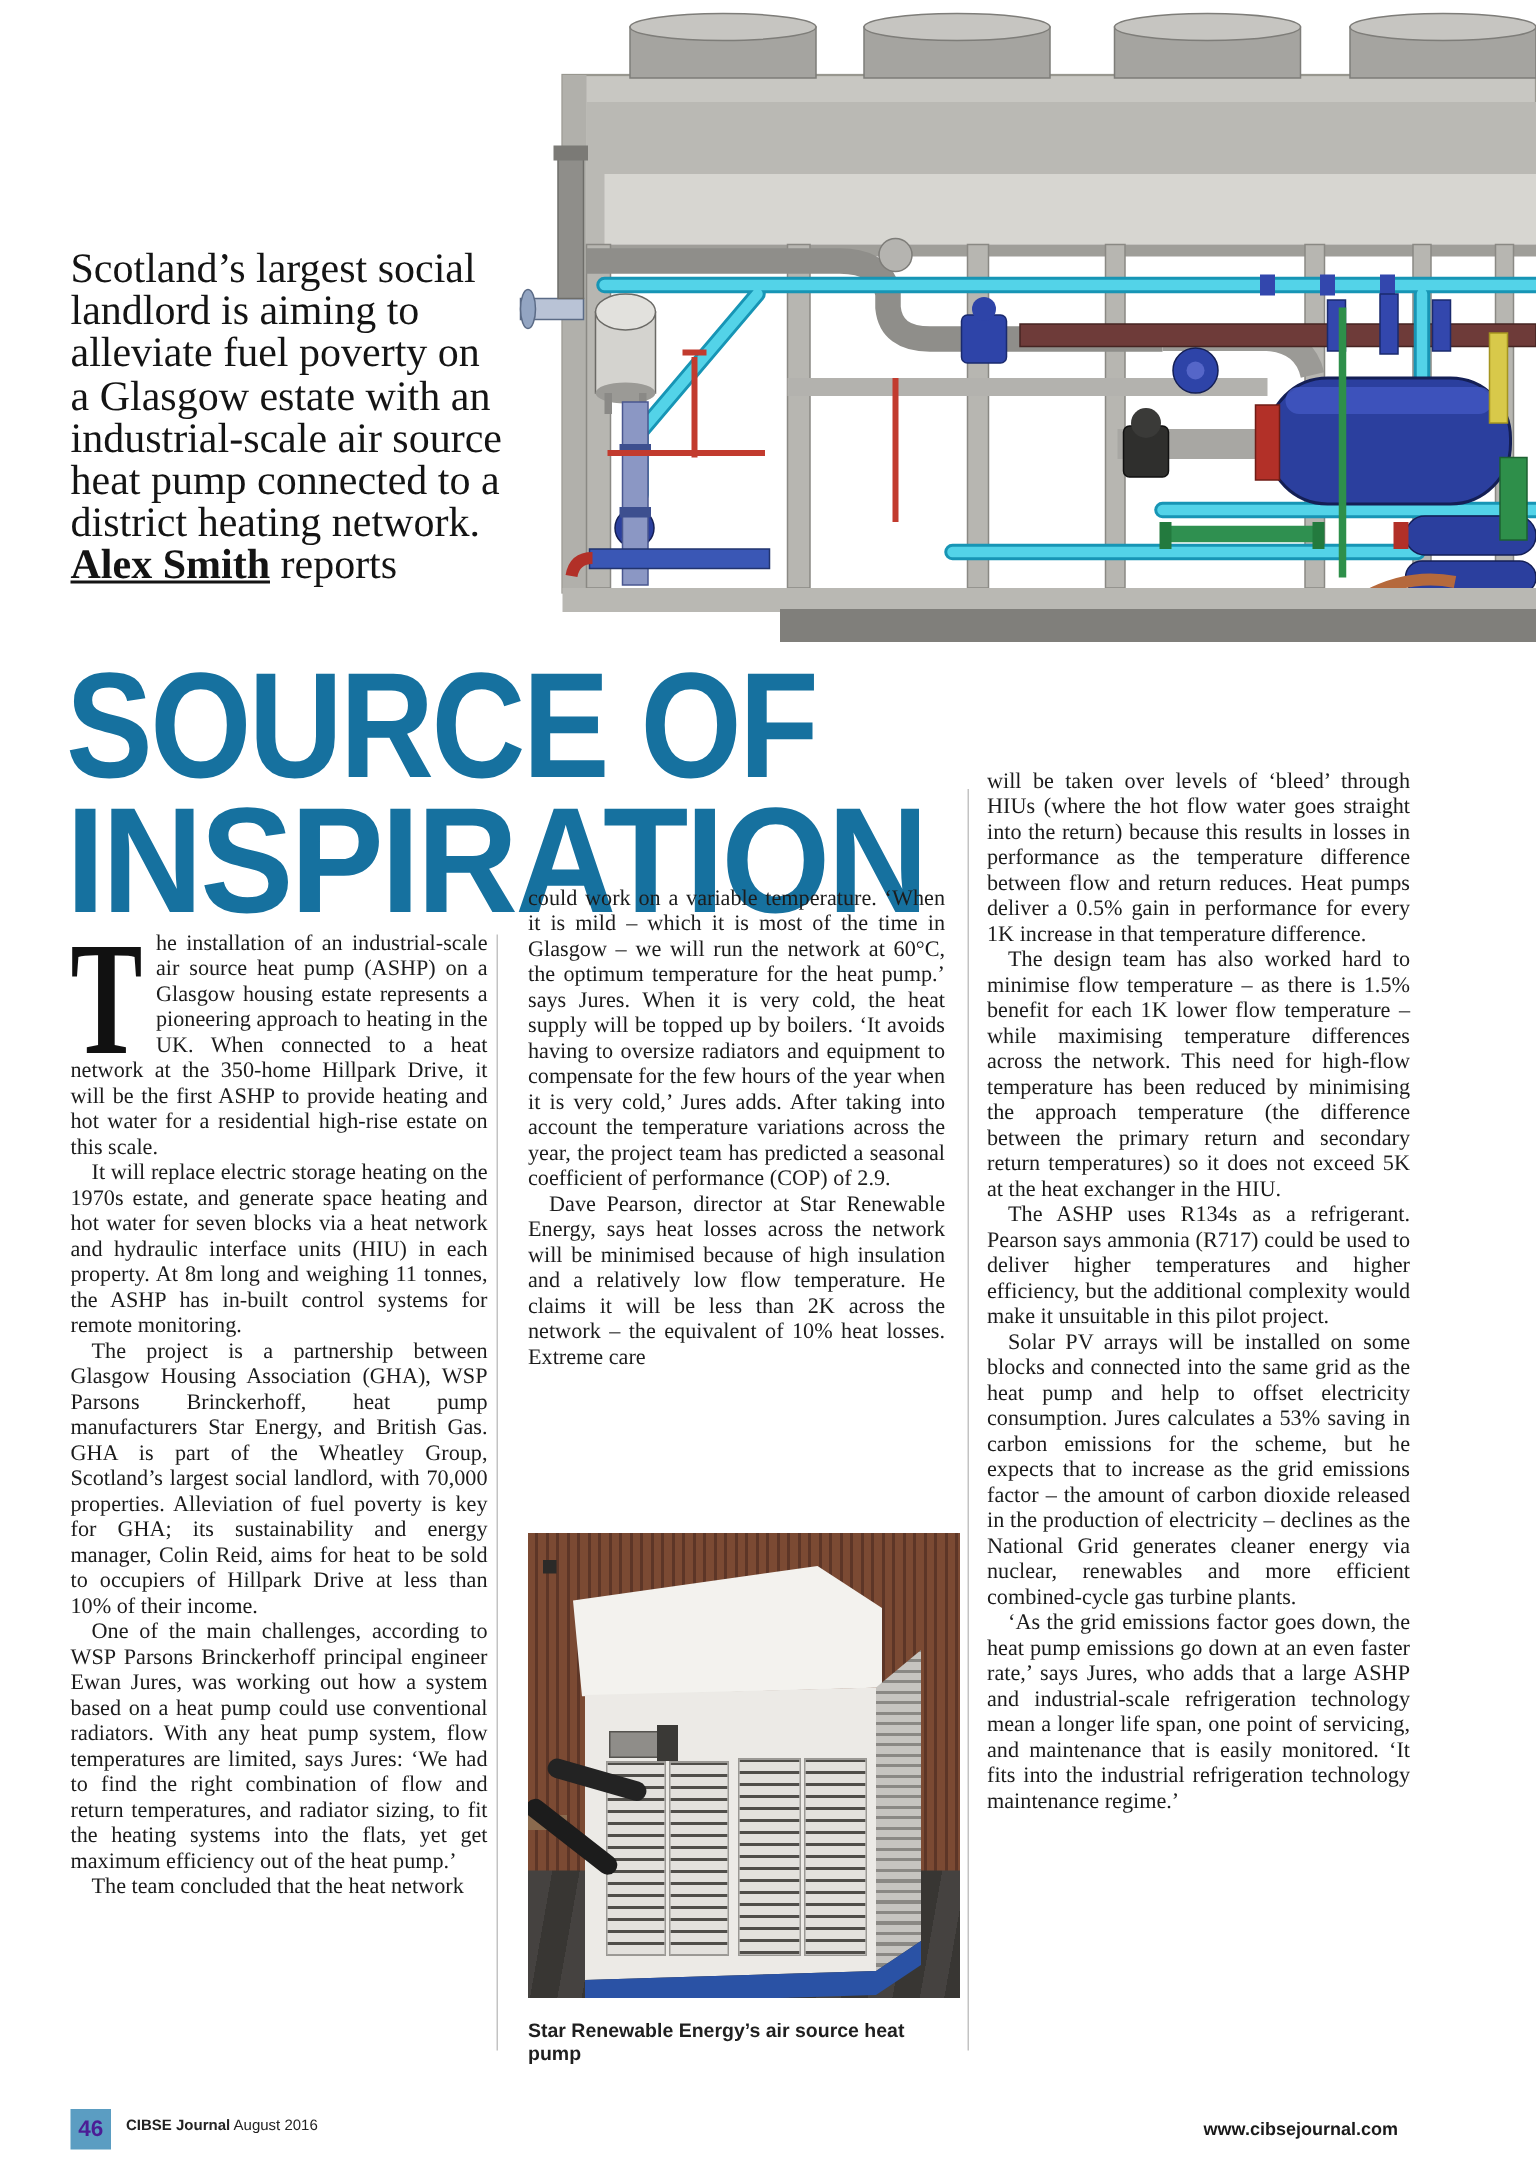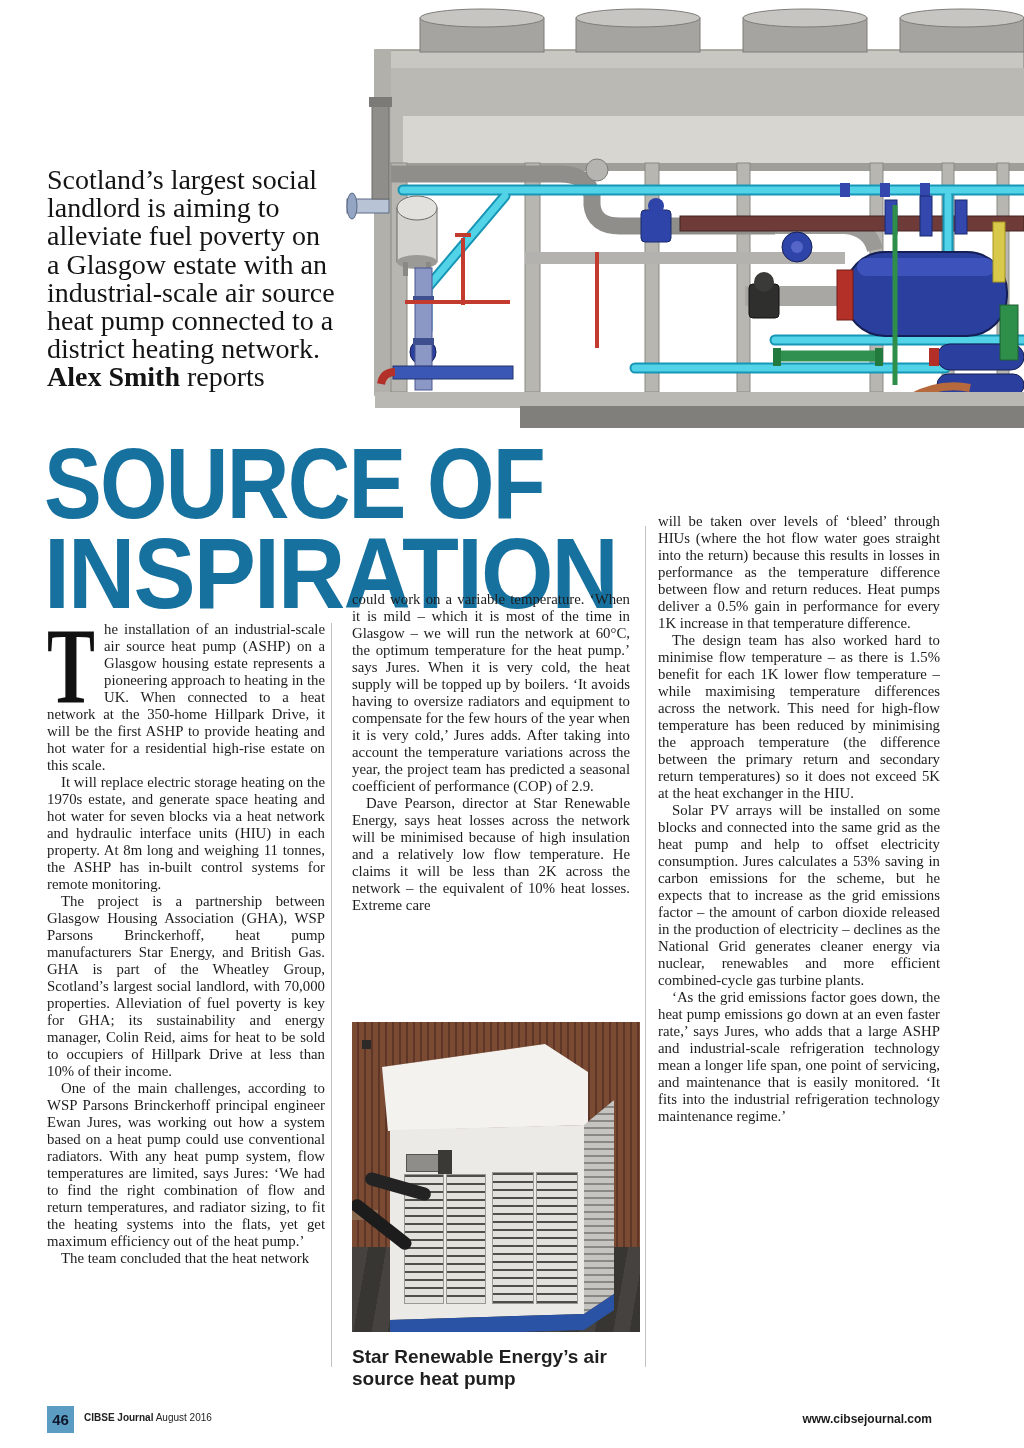--- a/index.html
+++ b/index.html
@@ -6,21 +6,21 @@
   .page { position:relative; width:1024px; height:1448px; background:#ffffff;
           overflow:hidden; font-family:"Liberation Serif", serif; }
 
   
   .plant-illo { position:absolute; left:345px; top:0; }
 
   
   .standfirst { position:absolute; left:47px; top:166px; width:305px;
                 font-size:28px; line-height:28.2px; color:#141414; }
   .standfirst .sf-text { white-space:pre-line; }
-  .standfirst strong { font-weight:bold; }
+  .standfirst strong { font-weight:bold;text-decoration:underline; }
 
   
   .headline-svg { position:absolute; left:44px; top:436px; }
 
   
   .col { position:absolute; width:278px; font-size:14.8px; line-height:17px;
          text-align:justify; color:#1c1c1c; }
   .col p { margin:0; }
   .col p.ind { text-indent:14px; }
   .col1 { left:47px;  top:621px; }
@@ -59,26 +59,26 @@
              clip-path:polygon(38px 298px,232px 292px,262px 272px,262px 288px,232px 308px,38px 314px); }
   .ph-hose1 { left:-8px; top:196px; width:74px; height:13px; background:#1c1c1c;
               border-radius:7px; transform:rotate(38deg); }
   .ph-hose2 { left:12px; top:158px; width:68px; height:13px; background:#232323;
               border-radius:7px; transform:rotate(16deg); }
   .ph-fit   { left:54px; top:132px; width:36px; height:16px; background:#8f8d89;
               border:1px solid #55534f; }
   .ph-fitcap{ left:86px; top:128px; width:14px; height:24px; background:#3a3936; }
 
   .caption { position:absolute; left:352px; top:1346px; width:288px;
-             font-family:"Liberation Sans", sans-serif; font-size:19px;
+             font-family:"Liberation Sans", sans-serif; font-size:13px;
              font-weight:bold; color:#1f1f1f; }
 
   
   .pagenum { position:absolute; left:47px; top:1406px; width:27px; height:27px;
-             background:#5b9dc2; color:#0f172a; font-family:"Liberation Sans", sans-serif;
+             background:#5b9dc2; color:#4c1d95; font-family:"Liberation Sans", sans-serif;
              font-weight:bold; font-size:15px; display:flex; align-items:center;
              justify-content:center; }
   .journal { position:absolute; left:84px; top:1412px;
              font-family:"Liberation Sans", sans-serif; font-size:10px; color:#222222; }
   .journal strong { font-weight:bold; }
   .website { position:absolute; right:92px; top:1412px;
              font-family:"Liberation Sans", sans-serif; font-weight:bold;
              font-size:12px; color:#1a1a1a; }
 </style>
 </head>
@@ -236,20 +236,21 @@
   </div>
 
   <div class="col col2">
     <p>could work on a variable temperature. ‘When it is mild – which it is most of the time in Glasgow – we will run the network at 60°C, the optimum temperature for the heat pump.’ says Jures. When it is very cold, the heat supply will be topped up by boilers. ‘It avoids having to oversize radiators and equipment to compensate for the few hours of the year when it is very cold,’ Jures adds. After taking into account the temperature variations across the year, the project team has predicted a seasonal coefficient of performance (COP) of 2.9.</p>
     <p class="ind">Dave Pearson, director at Star Renewable Energy, says heat losses across the network will be minimised because of high insulation and a relatively low flow temperature. He claims it will be less than 2K across the network – the equivalent of 10% heat losses. Extreme care</p>
   </div>
 
   <div class="col col3">
     <p>will be taken over levels of ‘bleed’ through HIUs (where the hot flow water goes straight into the return) because this results in losses in performance as the temperature difference between flow and return reduces. Heat pumps deliver a 0.5% gain in performance for every 1K increase in that temperature difference.</p>
     <p class="ind">The design team has also worked hard to minimise flow temperature – as there is 1.5% benefit for each 1K lower flow temperature – while maximising temperature differences across the network. This need for high-flow temperature has been reduced by minimising the approach temperature (the difference between the primary return and secondary return temperatures) so it does not exceed 5K at the heat exchanger in the HIU.</p>
+    <p class="ind">The ASHP uses R134s as a refrigerant. Pearson says ammonia (R717) could be used to deliver higher temperatures and higher efficiency, but the additional complexity would make it unsuitable in this pilot project.</p>
     <p class="ind">Solar PV arrays will be installed on some blocks and connected into the same grid as the heat pump and help to offset electricity consumption. Jures calculates a 53% saving in carbon emissions for the scheme, but he expects that to increase as the grid emissions factor – the amount of carbon dioxide released in the production of electricity – declines as the National Grid generates cleaner energy via nuclear, renewables and more efficient combined-cycle gas turbine plants.</p>
     <p class="ind">‘As the grid emissions factor goes down, the heat pump emissions go down at an even faster rate,’ says Jures, who adds that a large ASHP and industrial-scale refrigeration technology mean a longer life span, one point of servicing, and maintenance that is easily monitored. ‘It fits into the industrial refrigeration technology maintenance regime.’</p>
   </div>
 
   <div class="photo">
     <div class="ph-wall"></div>
     <div class="ph-ground"></div>
     <div class="ph-lamp"></div>
     <div class="ph-ledge"></div>
     <div class="ph-top"></div>

